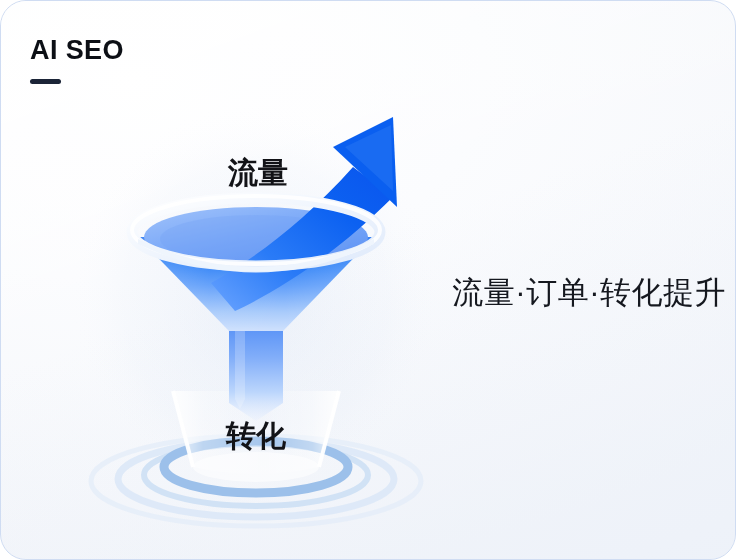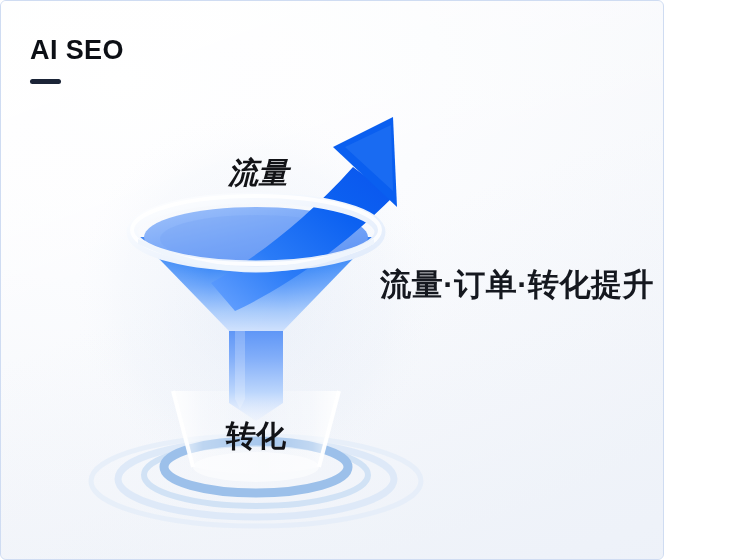--- a/index.html
+++ b/index.html
@@ -2,60 +2,60 @@
 <html><head>
 <meta charset="utf-8">
 <style>
   html,body{margin:0;padding:0;}
   body{
     width:747px;height:560px;overflow:hidden;
     font-family:"Liberation Sans","DejaVu Sans",sans-serif;
     background:#ffffff;
   }
   .card{
-    position:relative;width:664px;height:560px;box-sizing:border-box;
+    position:relative;width:736px;height:560px;box-sizing:border-box;
     background:
       radial-gradient(120% 90% at 18% 14%, #ffffff 0%, #fbfcfe 40%, #f4f6fa 100%);
     border:1px solid #cfdcf2;
-    border-radius:6px;
+    border-radius:26px;
     overflow:hidden;
   }
   .card::after{
     content:"";position:absolute;inset:0;pointer-events:none;
     background:linear-gradient(160deg, rgba(255,255,255,.75) 0%, rgba(255,255,255,0) 45%,
                rgba(232,238,248,.55) 100%);
   }
 
   
   .header{position:absolute;left:29px;top:36px;z-index:6;}
   .title{
     font-size:27px;font-weight:bold;letter-spacing:.4px;
     color:#0c0f15;line-height:1;margin:0;white-space:nowrap;
   }
   .title-rule{
     margin-top:15px;width:31px;height:5px;border-radius:3px;background:#1b2437;
   }
 
   
   .headline{
-    position:absolute;right:9px;top:268px;z-index:6;
-    font-size:31px;font-weight:bold;color:#15181f;
+    position:absolute;right:9px;top:276px;z-index:6;
+    font-size:31px;font-weight:normal;color:#15181f;
     letter-spacing:.5px;white-space:nowrap;line-height:1;
   }
 
   
   .stage{position:absolute;left:0;top:0;width:747px;height:560px;z-index:3;}
   .stage svg{display:block;width:747px;height:560px;}
 
   
   .lbl{
     position:absolute;z-index:7;font-weight:bold;color:#121317;
     white-space:nowrap;line-height:1;
   }
-  .lbl-traffic{left:227px;top:157px;font-size:30px;font-style:italic;}
+  .lbl-traffic{left:227px;top:157px;font-size:30px;}
   .lbl-convert{left:225px;top:420px;font-size:30px;}
 </style>
 </head>
 <body>
 
 <div class="card">
 
   <div class="header">
     <div class="title">AI SEO</div>
     <div class="title-rule"></div>

